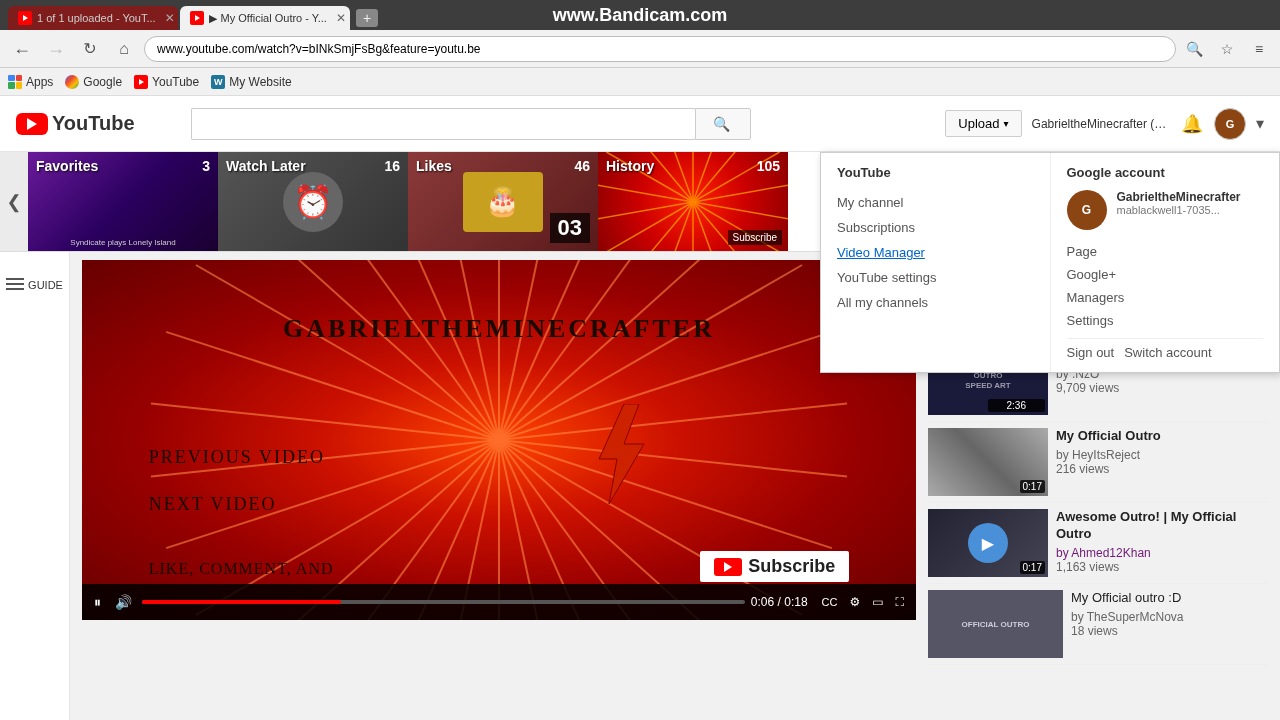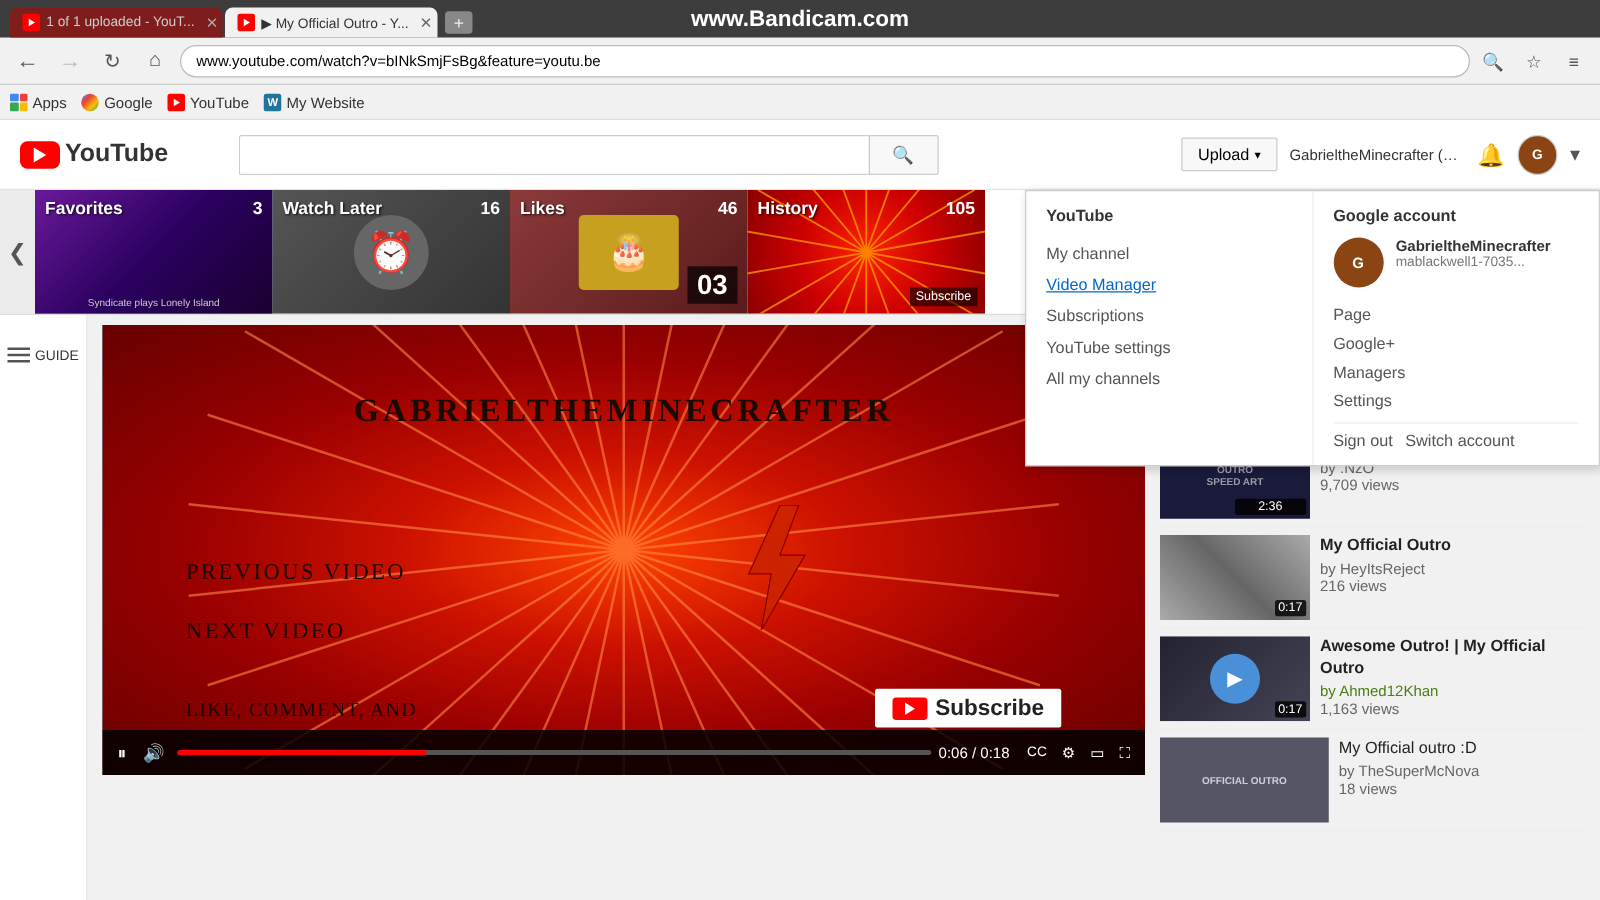--- a/index.html
+++ b/index.html
@@ -291,21 +291,21 @@
 
         <div style="display:flex;gap:8px;padding:6px 0;border-bottom:1px solid #eee;cursor:pointer;">
           <div style="width:120px;height:68px;flex-shrink:0;background:#334;position:relative;overflow:hidden;display:flex;align-items:center;justify-content:center;">
             <div style="width:100%;height:100%;background:linear-gradient(135deg,#223,#445);display:flex;align-items:center;justify-content:center;">
               <div style="width:40px;height:40px;border-radius:50%;background:#4a90d9;display:flex;align-items:center;justify-content:center;color:white;font-size:16px;">▶</div>
             </div>
             <div style="position:absolute;bottom:3px;right:3px;background:rgba(0,0,0,0.8);color:white;font-size:10px;padding:1px 3px;border-radius:2px;">0:17</div>
           </div>
           <div style="flex:1;">
             <div style="font-size:13px;font-weight:bold;color:#222;line-height:1.3;margin-bottom:3px;">Awesome Outro! | My Official Outro</div>
-            <div style="font-size:12px;color:#4d7c0f;">by Ahmed12Khan</div>
+            <div style="font-size:12px;color:#701a75;">by Ahmed12Khan</div>
             <div style="font-size:12px;color:#666;">1,163 views</div>
           </div>
         </div>
 
         <div style="display:flex;gap:8px;padding:6px 0;border-bottom:1px solid #eee;cursor:pointer;">
           <div style="width:135px;height:68px;flex-shrink:0;background:#556;position:relative;overflow:hidden;display:flex;align-items:center;justify-content:center;">
             <div style="font-size:8px;color:#ccd;text-align:center;font-weight:bold;padding:4px;">OFFICIAL OUTRO</div>
           </div>
           <div style="flex:1;">
             <div style="font-size:13px;font-weight:normal;color:#222;line-height:1.3;margin-bottom:3px;">My Official outro :D</div>
@@ -315,22 +315,22 @@
         </div>
       </div>
     </div>
   </div>
 
   <div style="position:absolute;top:56px;right:0;background:white;border:1px solid #ccc;box-shadow:2px 2px 8px rgba(0,0,0,0.2);z-index:999;display:flex;min-width:460px;">
 
     <div style="flex:1;padding:12px 16px;">
       <div style="font-size:13px;font-weight:bold;color:#333;margin-bottom:10px;">YouTube</div>
       <div style="padding:5px 0;font-size:13px;color:#555;cursor:pointer;">My channel</div>
+      <div style="padding:5px 0;font-size:13px;color:#555;cursor:pointer;">Subscriptions</div>
       <div style="padding:5px 0;font-size:13px;color:#0066cc;cursor:pointer;text-decoration:underline;">Video Manager</div>
-      <div style="padding:5px 0;font-size:13px;color:#555;cursor:pointer;">Subscriptions</div>
       <div style="padding:5px 0;font-size:13px;color:#555;cursor:pointer;">YouTube settings</div>
       <div style="padding:5px 0;font-size:13px;color:#555;cursor:pointer;">All my channels</div>
     </div>
 
     <div style="flex:1;padding:12px 16px;border-left:1px solid #eee;">
       <div style="font-size:13px;font-weight:bold;color:#333;margin-bottom:10px;">Google account</div>
       <div style="display:flex;gap:10px;margin-bottom:10px;">
         <div style="width:40px;height:40px;border-radius:50%;background:#8B4513;display:flex;align-items:center;justify-content:center;color:white;font-size:12px;font-weight:bold;flex-shrink:0;">G</div>
         <div>
           <div style="font-size:12px;font-weight:bold;color:#333;">GabrieltheMinecrafter</div>

